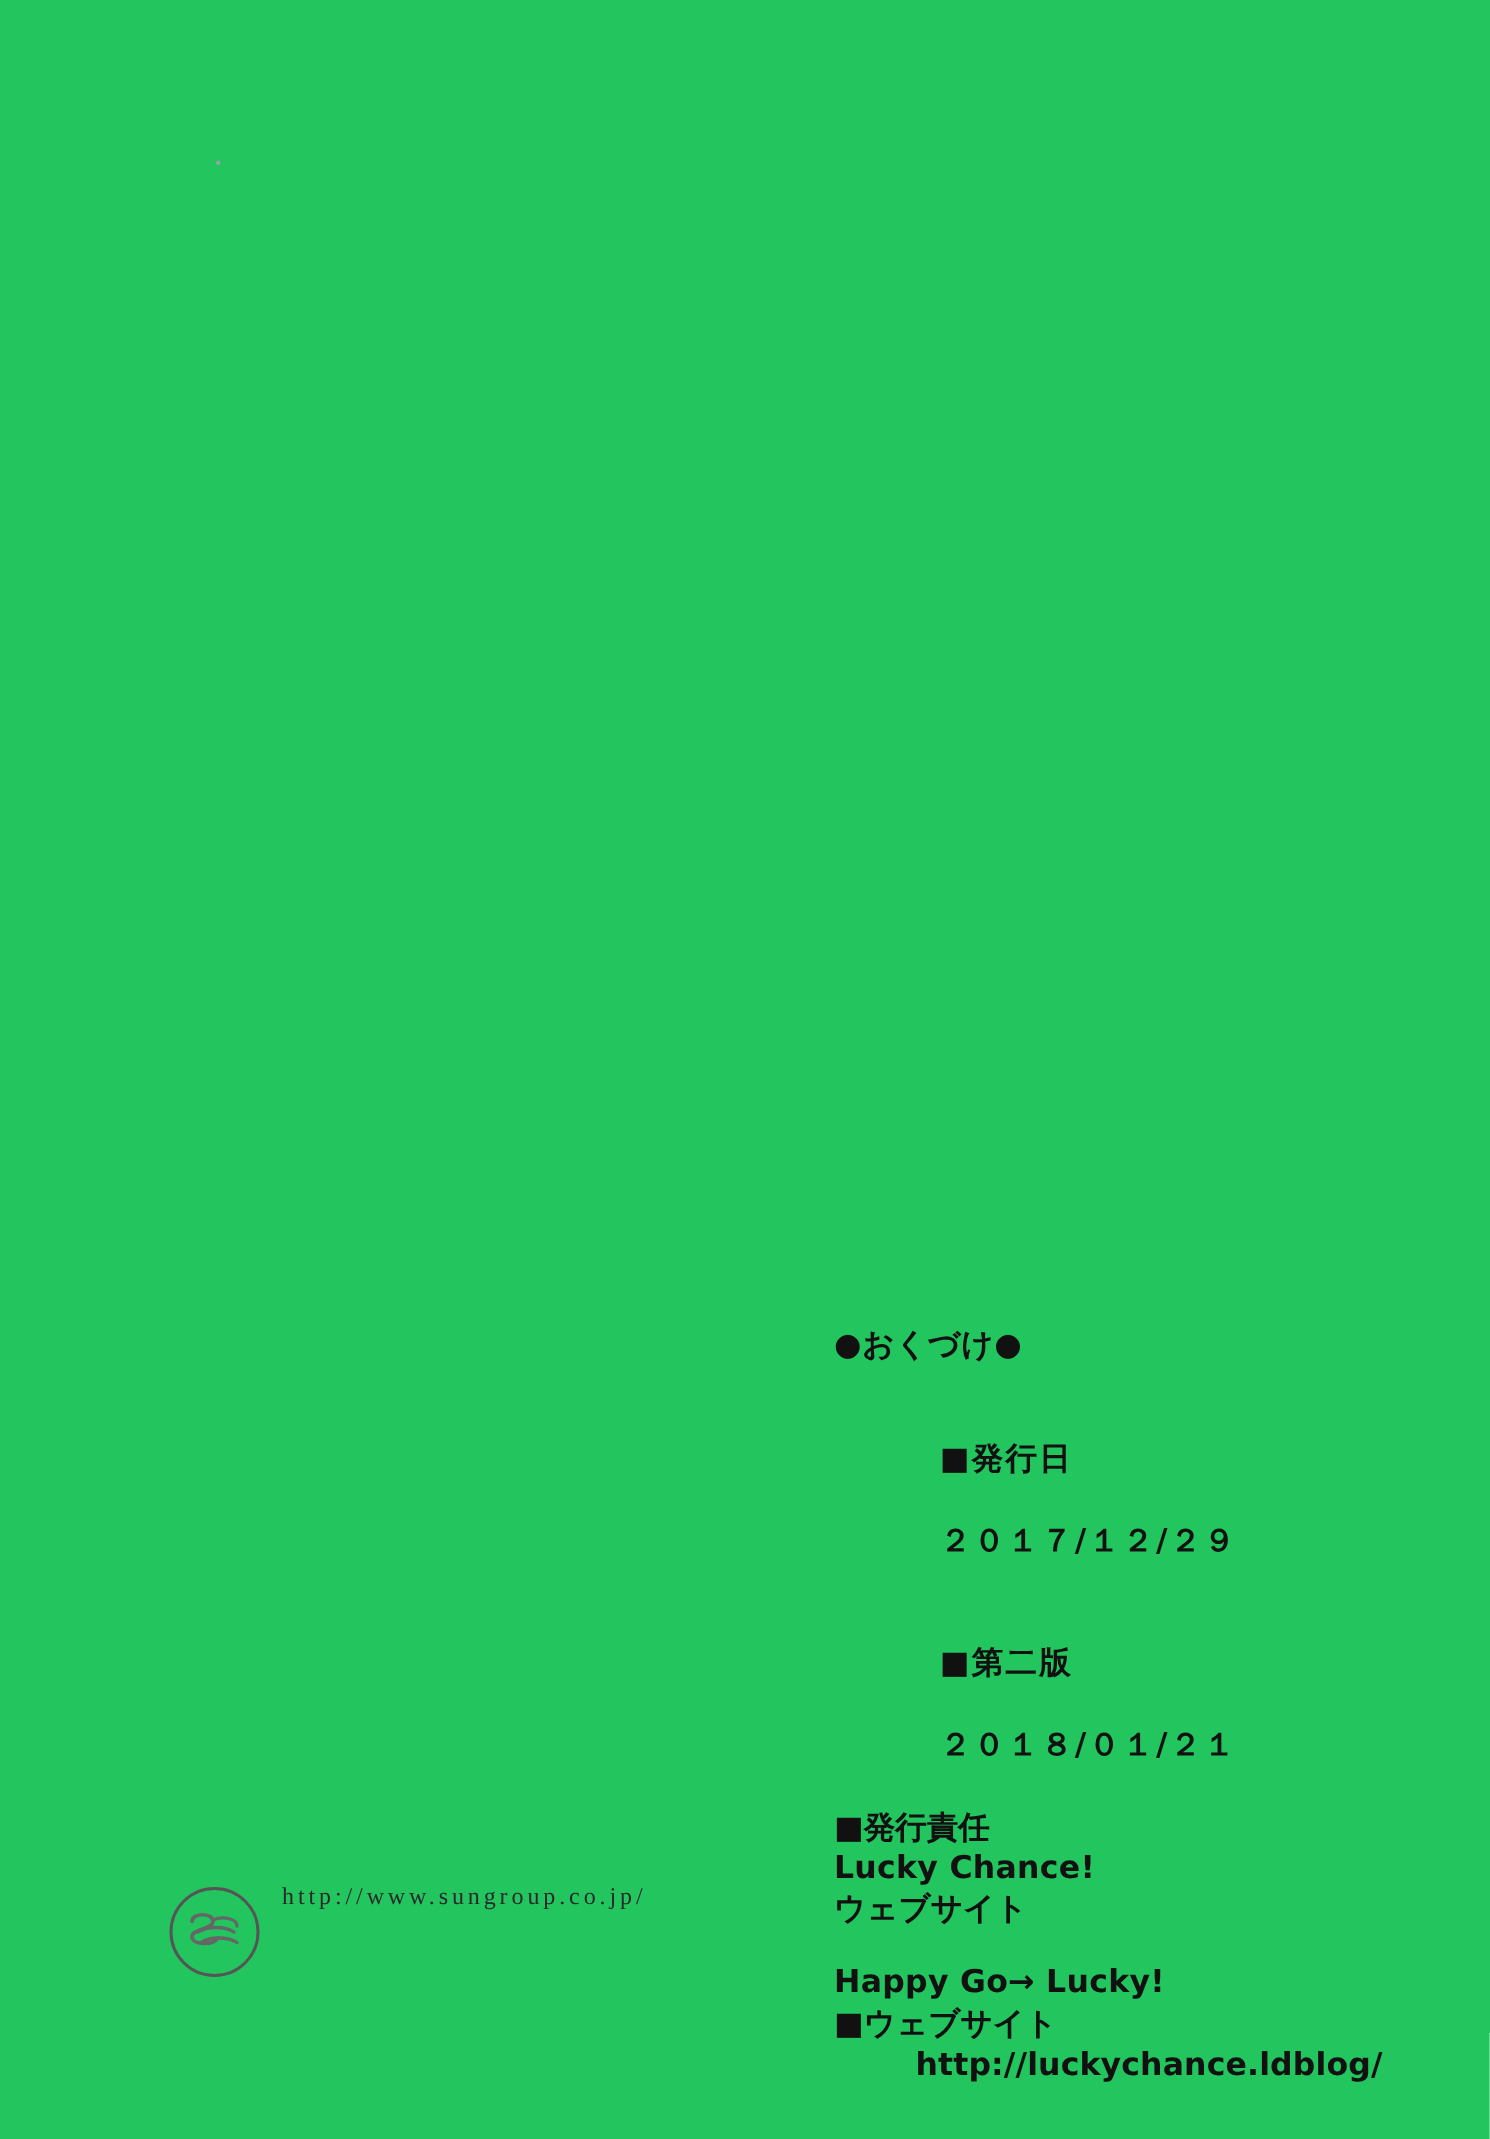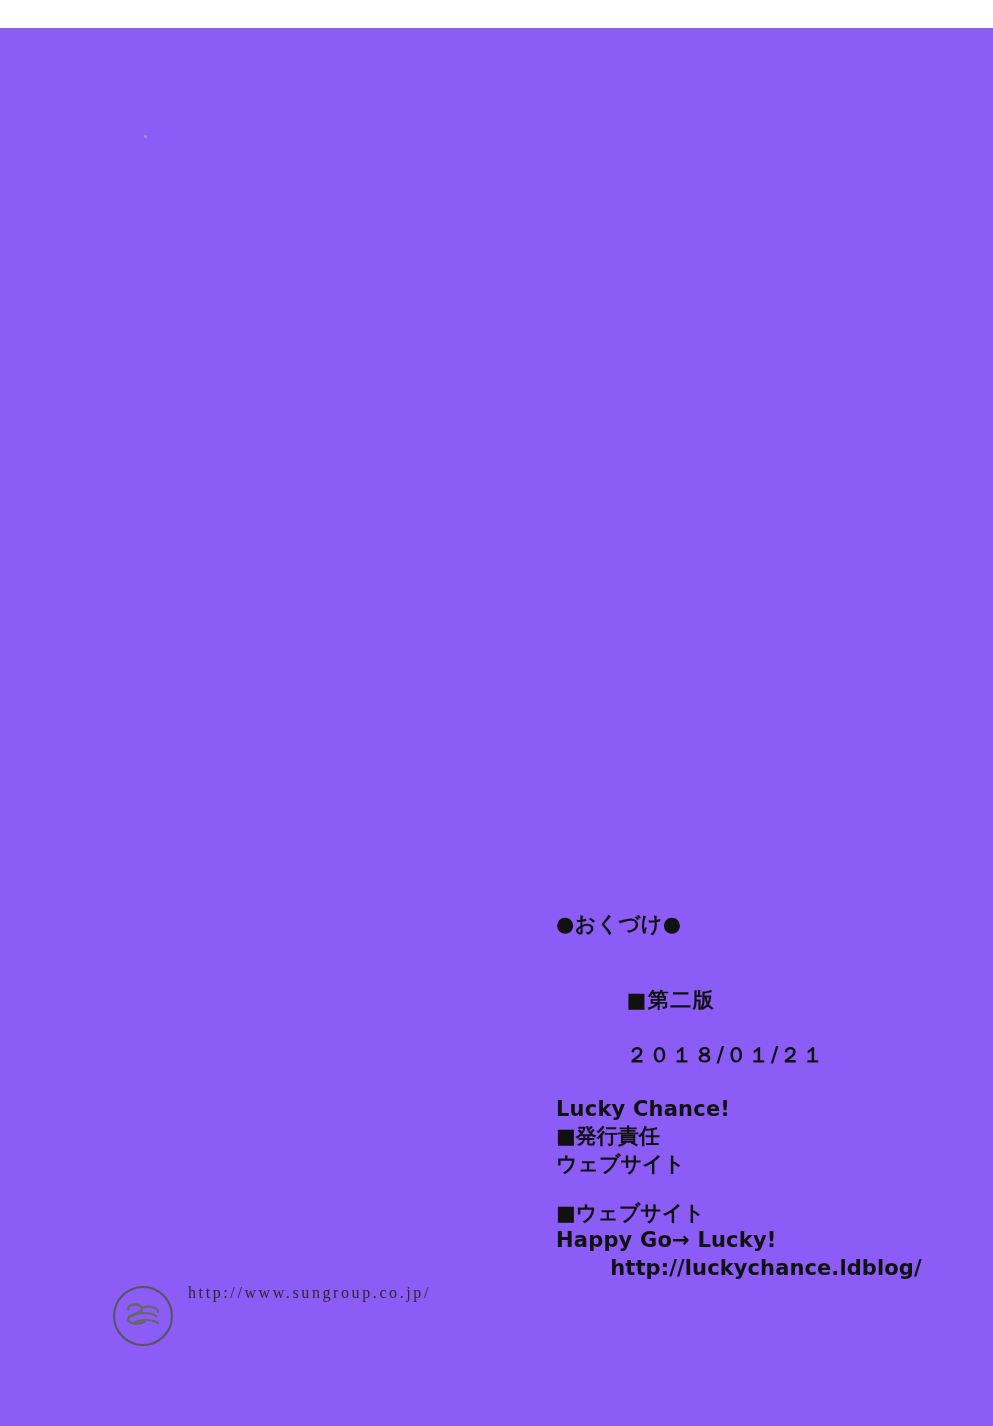--- a/index.html
+++ b/index.html
@@ -12,22 +12,21 @@
     height: 1426px;
     position: relative;
     font-family: "Liberation Sans", sans-serif;
     color: #111111;
     overflow: hidden;
   }
 
   .page {
     position: absolute;
     inset: 0;
-    background: #8b5cf6;
-    margin-top: 28px;
+    background: #22c55e;
   }
 
   
   .artifact-dot {
     position: absolute;
     left: 144px;
     top: 107px;
     width: 3px;
     height: 3px;
     background: #9aa0a6;
@@ -133,32 +132,37 @@
 
   <div class="artifact-dot"></div>
 
   <div class="colophon">
 
     <div class="colophon-title">●おくづけ●</div>
 
 
     <div class="group">
       <div class="line mono-wide">
+        <span>■発行日</span>
+        <span>  </span>
+        <span>２０１７/１２/２９</span>
+      </div>
+      <div class="line mono-wide">
         <span>■第二版</span>
         <span>  </span>
         <span>２０１８/０１/２１</span>
       </div>
+      <div class="line">■発行責任</div>
       <div class="line latin">Lucky Chance!</div>
-      <div class="line">■発行責任</div>
       <div class="line">ウェブサイト</div>
     </div>
 
     <div class="group">
+      <div class="line latin">Happy Go→ Lucky!</div>
       <div class="line">■ウェブサイト</div>
-      <div class="line latin">Happy Go→ Lucky!</div>
       <div class="line url">http://luckychance.ldblog/</div>
     </div>
 
   </div>
 
   <div class="sungroup">
     <span class="sg-mark">
       <svg viewBox="0 0 62 62" width="62" height="62" aria-hidden="true">
         <circle cx="31" cy="31" r="29" fill="none" stroke="#555" stroke-width="2"></circle>
         <path d="M16 24 C16 18, 30 18, 30 24 C30 29, 16 29, 16 34 C16 40, 31 40, 33 35" fill="none" stroke="#666" stroke-width="2.4" stroke-linecap="round"></path>

